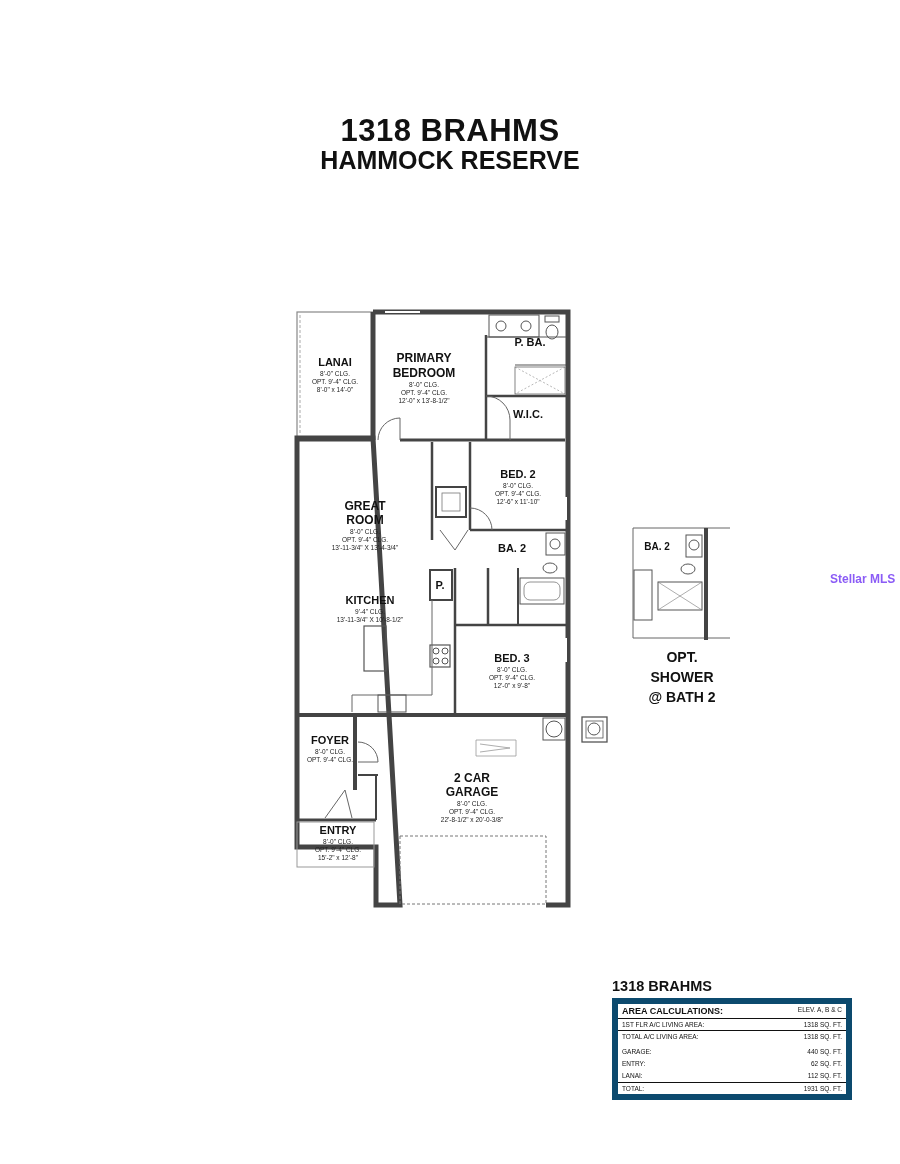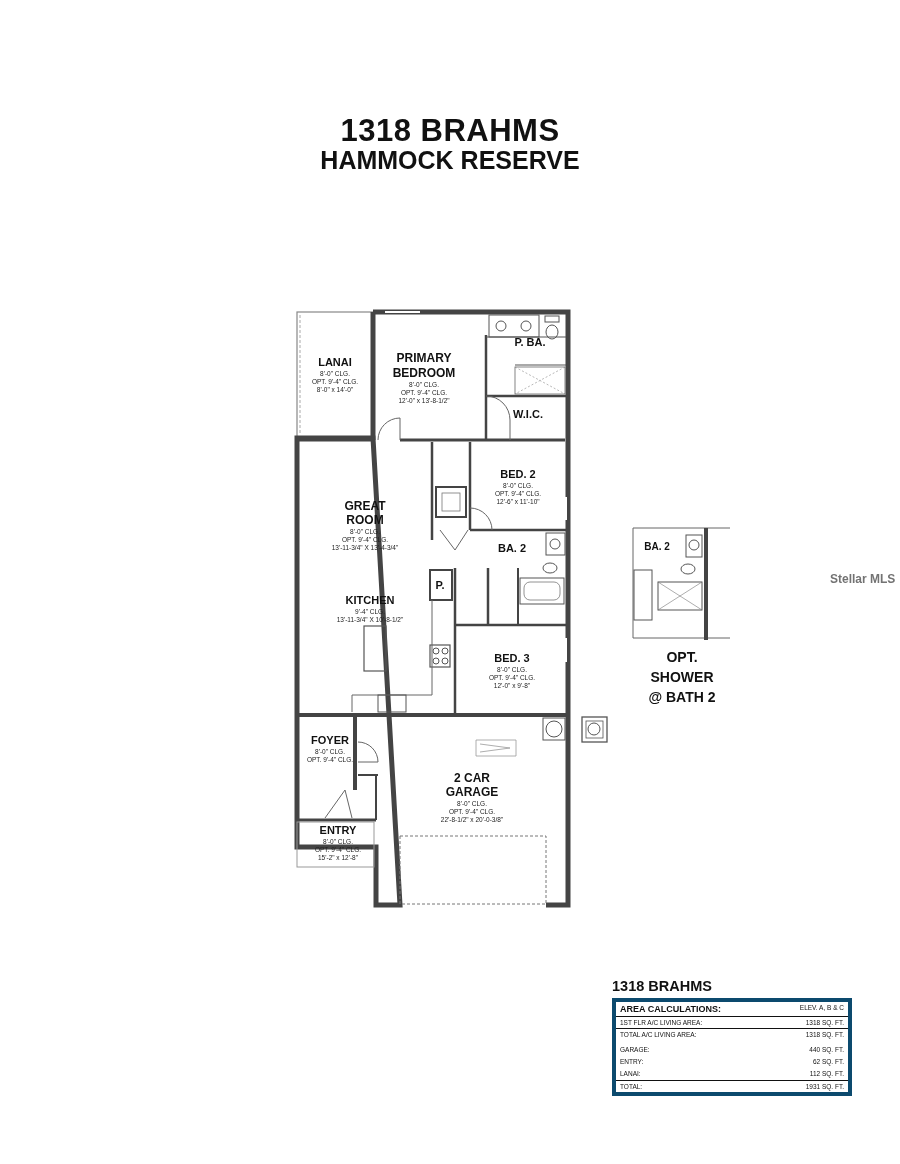--- a/index.html
+++ b/index.html
@@ -6,27 +6,27 @@
   body { width: 900px; height: 1164px; position: relative; overflow: hidden;
          font-family: "Liberation Sans", sans-serif; color: #111; }
   .title { position: absolute; left: 0; width: 900px; text-align: center; font-weight: bold; }
   #t1 { top: 113px; font-size: 31px; letter-spacing: 0.5px; }
   #t2 { top: 146px; font-size: 25px; }
   svg { position: absolute; left: 0; top: 0; }
   .lbl { font-family: "Liberation Sans", sans-serif; font-weight: bold; fill: #111; text-anchor: middle; }
   .sm { font-family: "Liberation Sans", sans-serif; font-size: 6.5px; fill: #222; text-anchor: middle; }
   .area { position: absolute; left: 612px; top: 978px; width: 240px; }
   .area h3 { margin: 0 0 4px 0; font-size: 14.5px; font-weight: bold; }
-  .area table { width: 100%; border: 4px solid #0c4a6e; border-collapse: collapse; font-size: 6.5px; }
+  .area table { width: 100%; border: 6px solid #0c4a6e; border-collapse: collapse; font-size: 6.5px; }
   .area td { padding: 2px 4px; vertical-align: top; }
   .area td.r { text-align: right; }
   .area tr.sep td { border-bottom: 1.5px solid #111; }
   .area .hdr td:first-child { font-size: 9px; font-weight: bold; }
   .area .multi td { line-height: 8px; }
-  .wm { position: absolute; left: 830px; top: 572px; font-size: 12px; color: #737373; font-weight: bold; }
+  .wm { position: absolute; left: 830px; top: 572px; font-size: 12px; color: #8b5cf6; font-weight: bold; }
 </style>
 </head>
 <body>
 
 <div id="t1" class="title">1318 BRAHMS</div>
 <div id="t2" class="title">HAMMOCK RESERVE</div>
 
 <svg width="900" height="1164" viewBox="0 0 900 1164">
   <g fill="none" stroke="#333">
 

